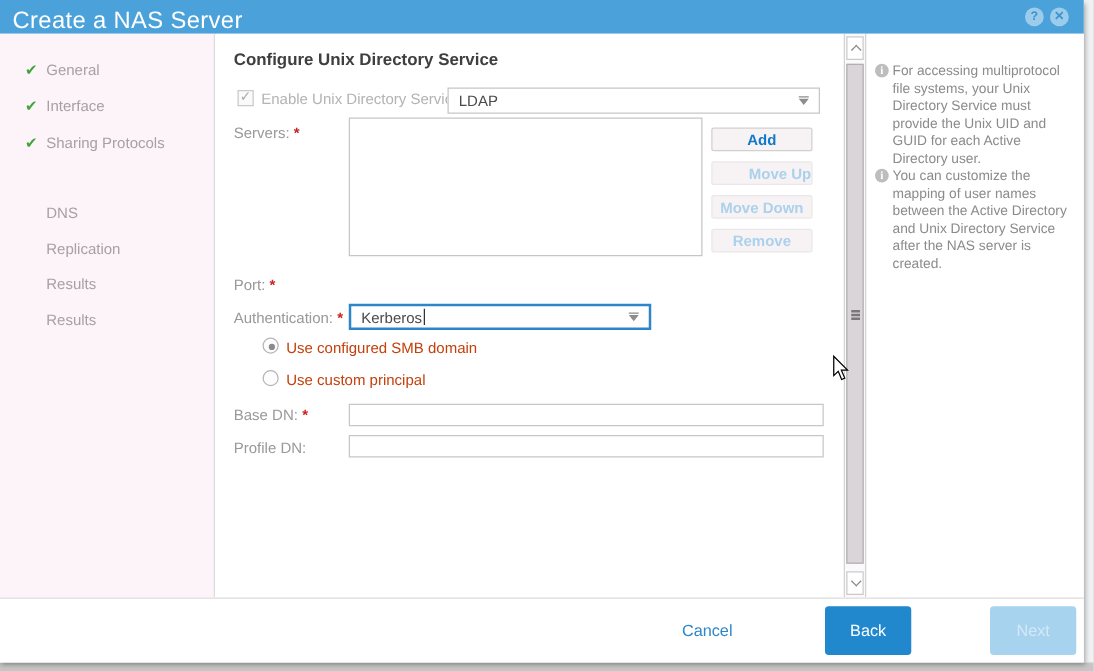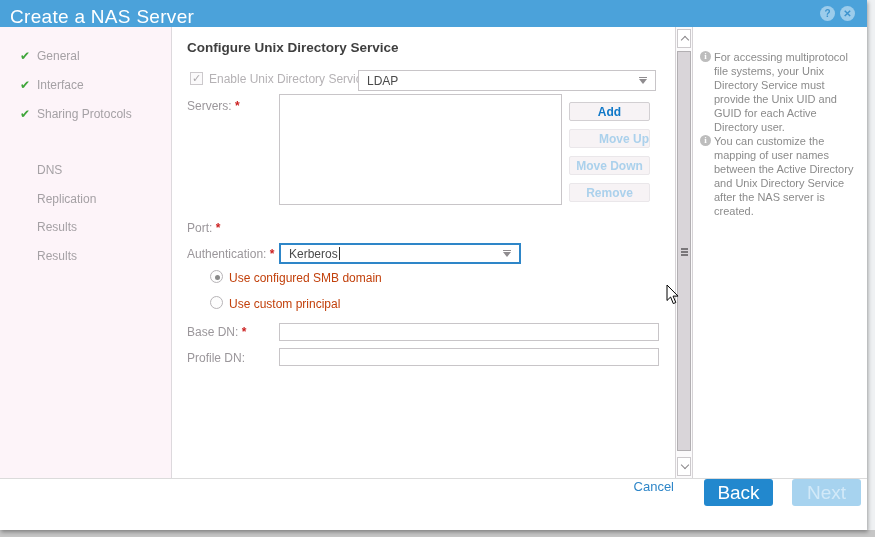--- a/index.html
+++ b/index.html
@@ -88,24 +88,24 @@
   .helppanel { position:absolute; left:694px; top:27px; width:173px; height:451px; background:#fff; }
   .note { position:absolute; left:6px; width:162px; }
   .note-1 { top:23px; } .note-2 { top:107px; }
   .info-ic { position:absolute; left:0; top:1px; width:11px; height:11px; border-radius:50%; background:#bdbdbd;
              color:#fff; font-size:9px; font-weight:bold; text-align:center; line-height:11px;
              font-family:"Liberation Serif",serif; }
   .note-text { display:block; margin-left:14px; font-size:11px; line-height:14px; color:#8b8b8b; }
 
   
   .footer { position:absolute; left:0; top:478px; width:867px; height:52px; background:#fff;
-            border-top:1px solid #dbdbdb; display:flex; align-items:flex-start; justify-content:flex-end; }
+            border-top:1px solid #dbdbdb; display:flex; align-items:center; justify-content:flex-end;gap:44px; }
   .cancel-link { font-size:13px; color:#2e86c8; margin-right:30px; cursor:pointer; }
-  .foot-btn { width:69px; height:27px; border:none; border-radius:3px; font-family:"Liberation Sans",sans-serif;
-              font-size:19px; cursor:pointer; }
+  .foot-btn { width:69px; height:39px; border:none; border-radius:3px; font-family:"Liberation Sans",sans-serif;
+              font-size:13px; cursor:pointer; }
   .back-btn { background:#2288ce; color:#fff; margin-right:19px; }
   .next-btn { background:#a7d3ef; color:#d2e9f8; margin-right:6px; cursor:default; }
 
   
   .cursor { position:absolute; left:666px; top:284px; width:14px; height:21px; pointer-events:none; z-index:50; }
 </style>
 </head>
 <body>
 
 <div class="behind-strip"></div>

